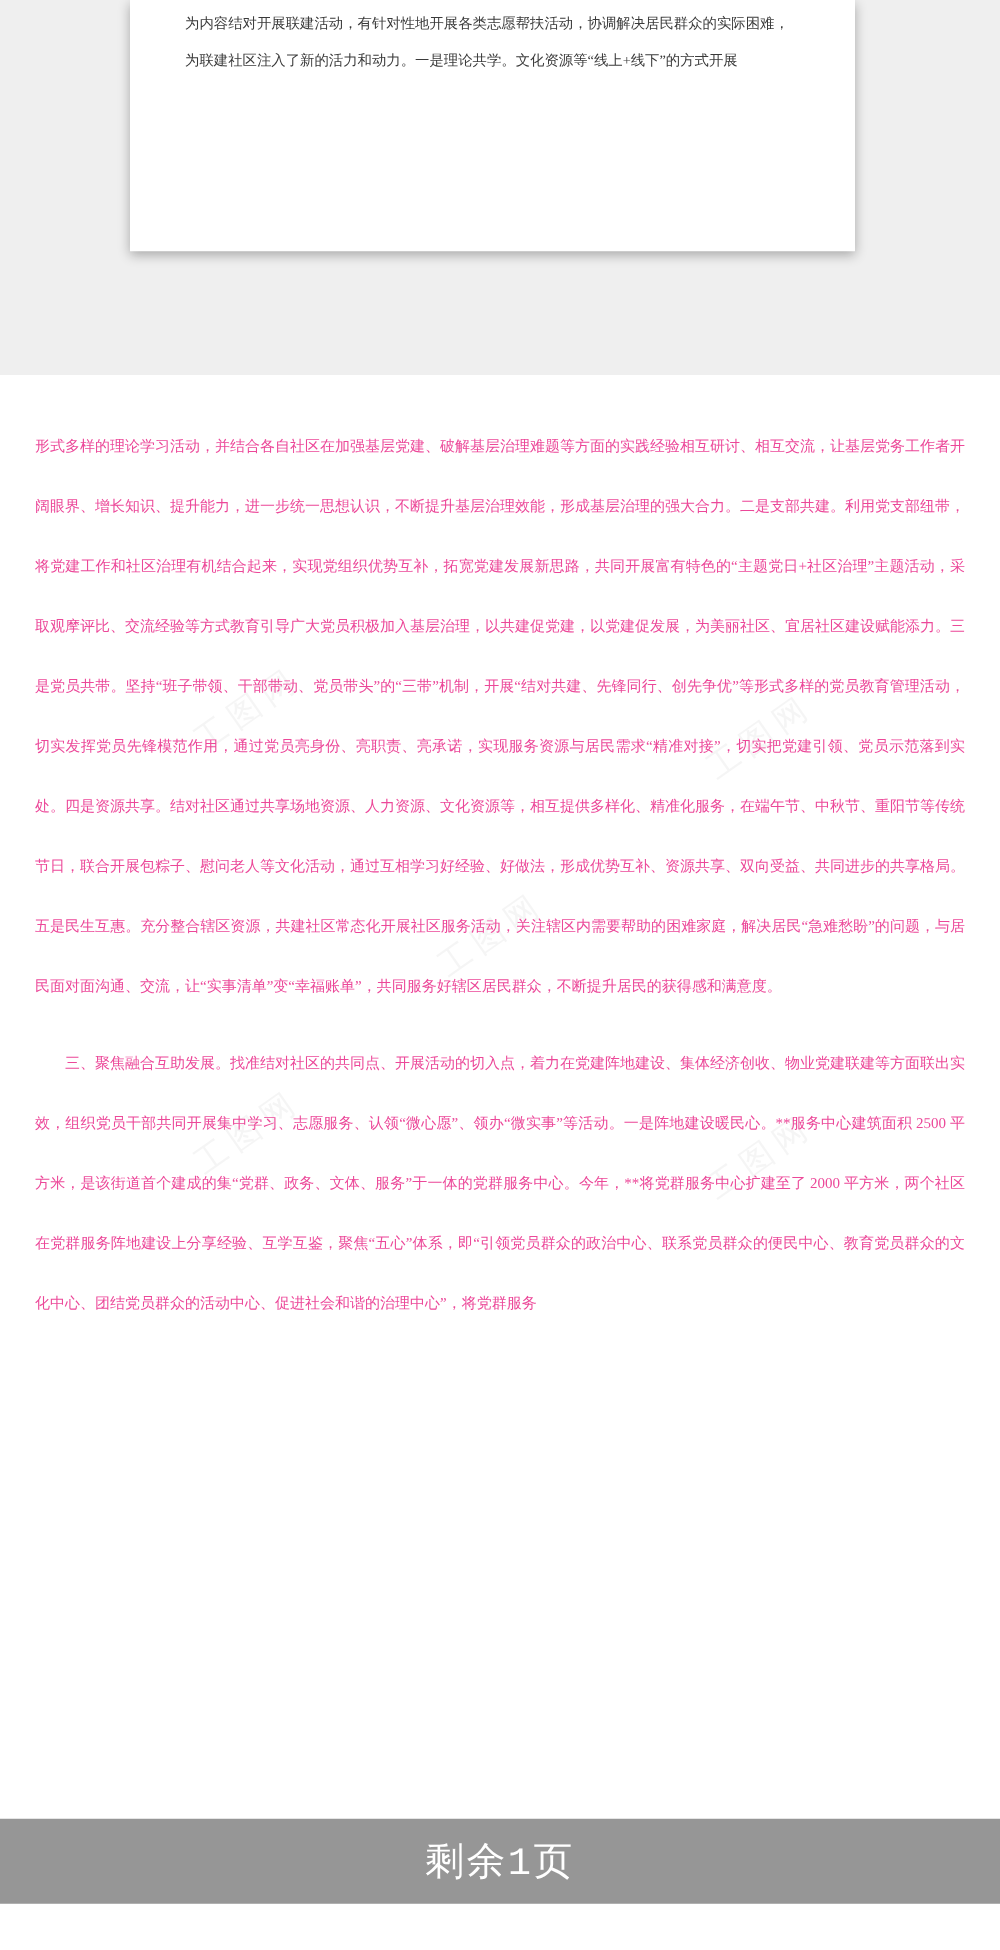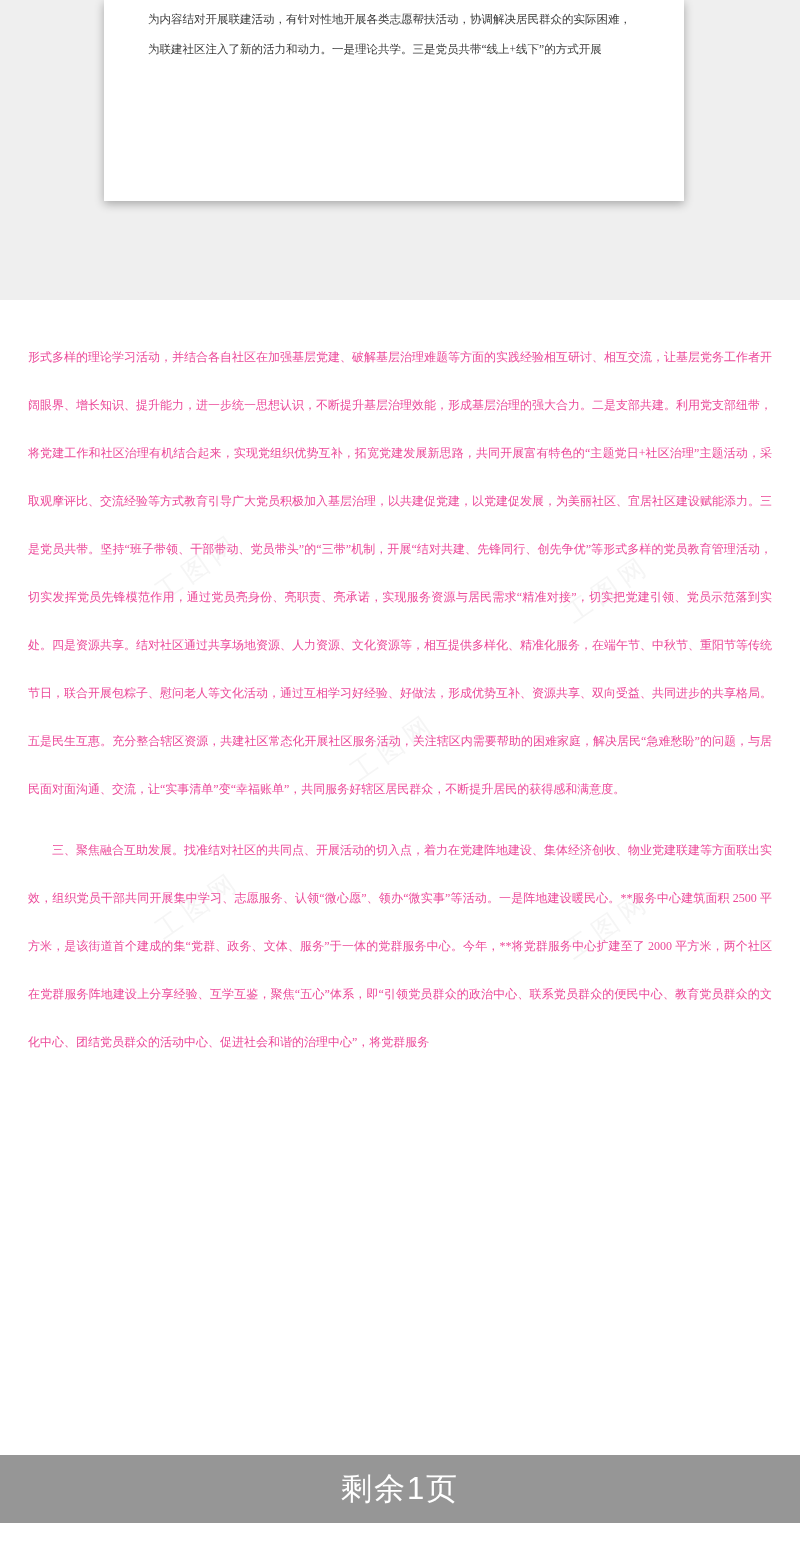--- a/index.html
+++ b/index.html
@@ -58,32 +58,32 @@
   
   .footer-bar{
     position:absolute;left:0;top:1455px;
     width:800px;height:68px;
     background:rgba(136,136,136,0.88);
     display:flex;align-items:center;justify-content:center;
     gap:46px;
   }
   .footer-bar span{
     color:#ffffff;font-size:31px;letter-spacing:2px;
-    font-family:Liberation Sans, sans-serif;
+    font-family:Liberation Mono, monospace;
   }
 </style>
 </head>
 <body>
 
 <div class="canvas">
 
   <div class="prev-page">
     <div class="prev-text">
         <div class="prev-line"><span>为内容结对开展联建活动，有针对性地开展各类志愿帮扶活动，协调解决居民群众的实际困难，</span></div>
-        <div class="prev-line"><span>为联建社区注入了新的活力和动力。</span><span class="b">一是理论共学。</span><span>三是党员共带“线上+线下”的方式开展</span></div>
+        <div class="prev-line"><span>为联建社区注入了新的活力和动力。</span><span class="b">一是理论共学。</span><span>文化资源等“线上+线下”的方式开展</span></div>
       </div>
   </div>
 
   <div class="main-page">
     <div class="watermark wm1">工图网</div>
     <div class="watermark wm2">工图网</div>
     <div class="watermark wm3">工图网</div>
     <div class="watermark wm4">工图网</div>
     <div class="watermark wm5">工图网</div>
     <div class="doc-body">

